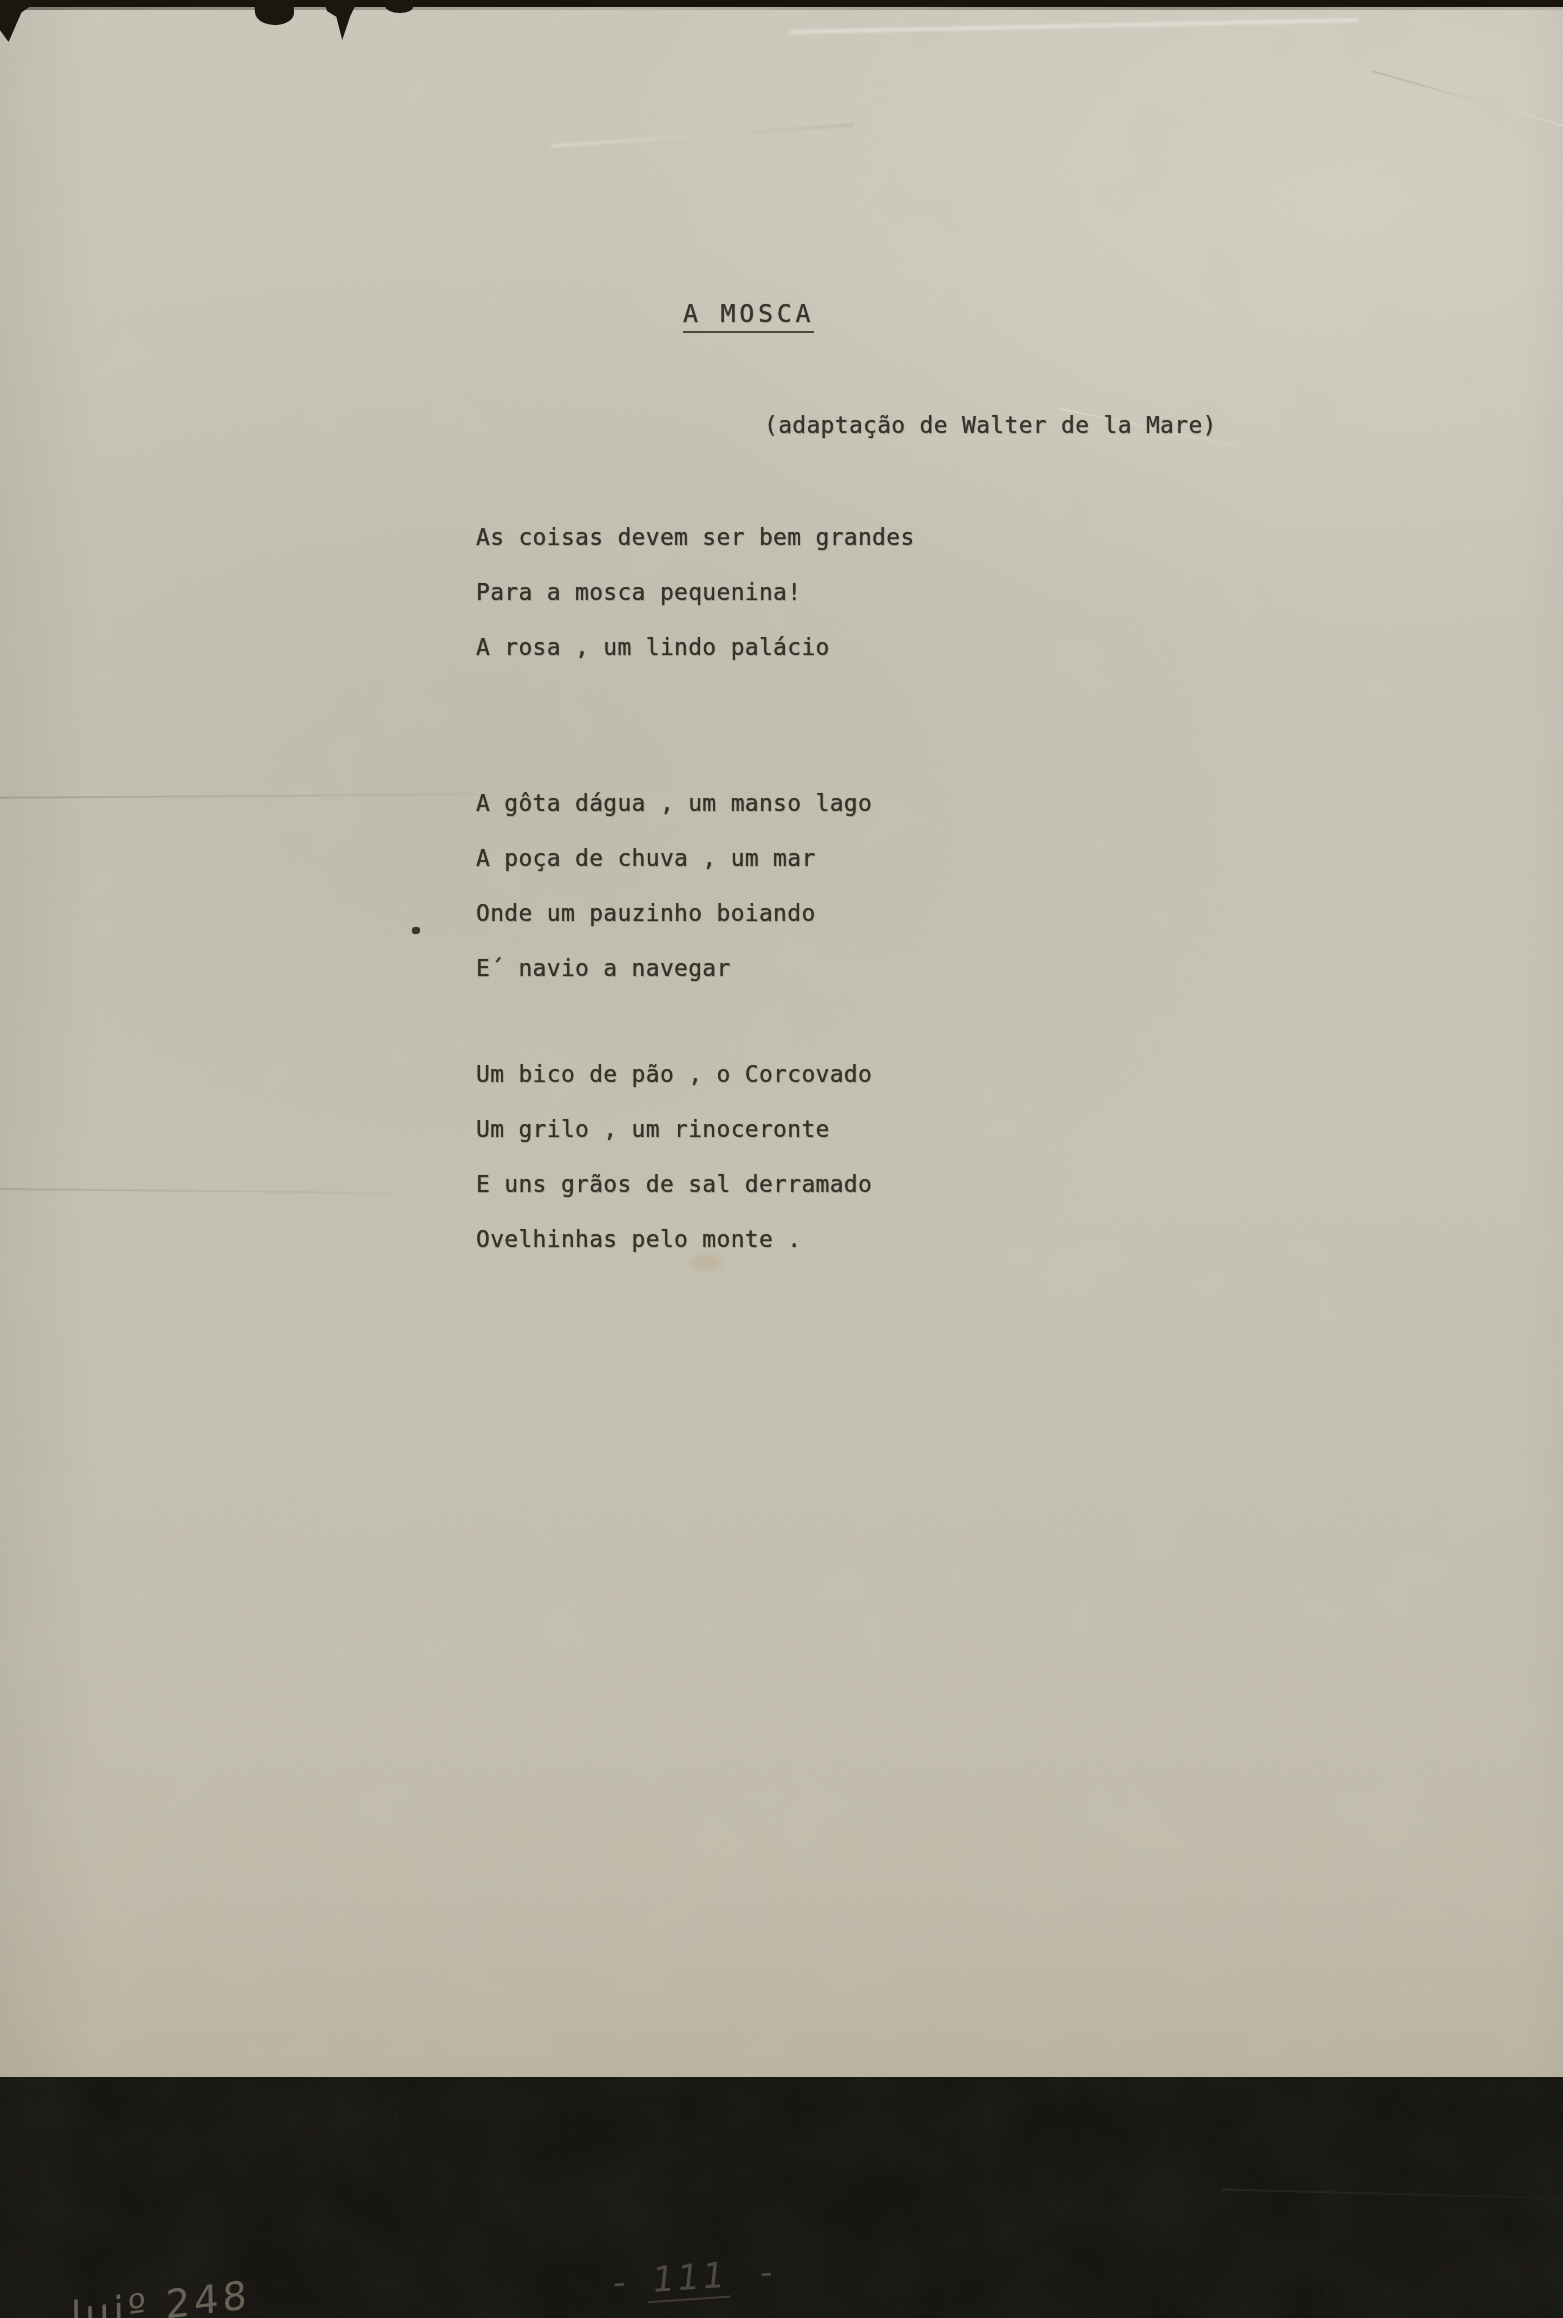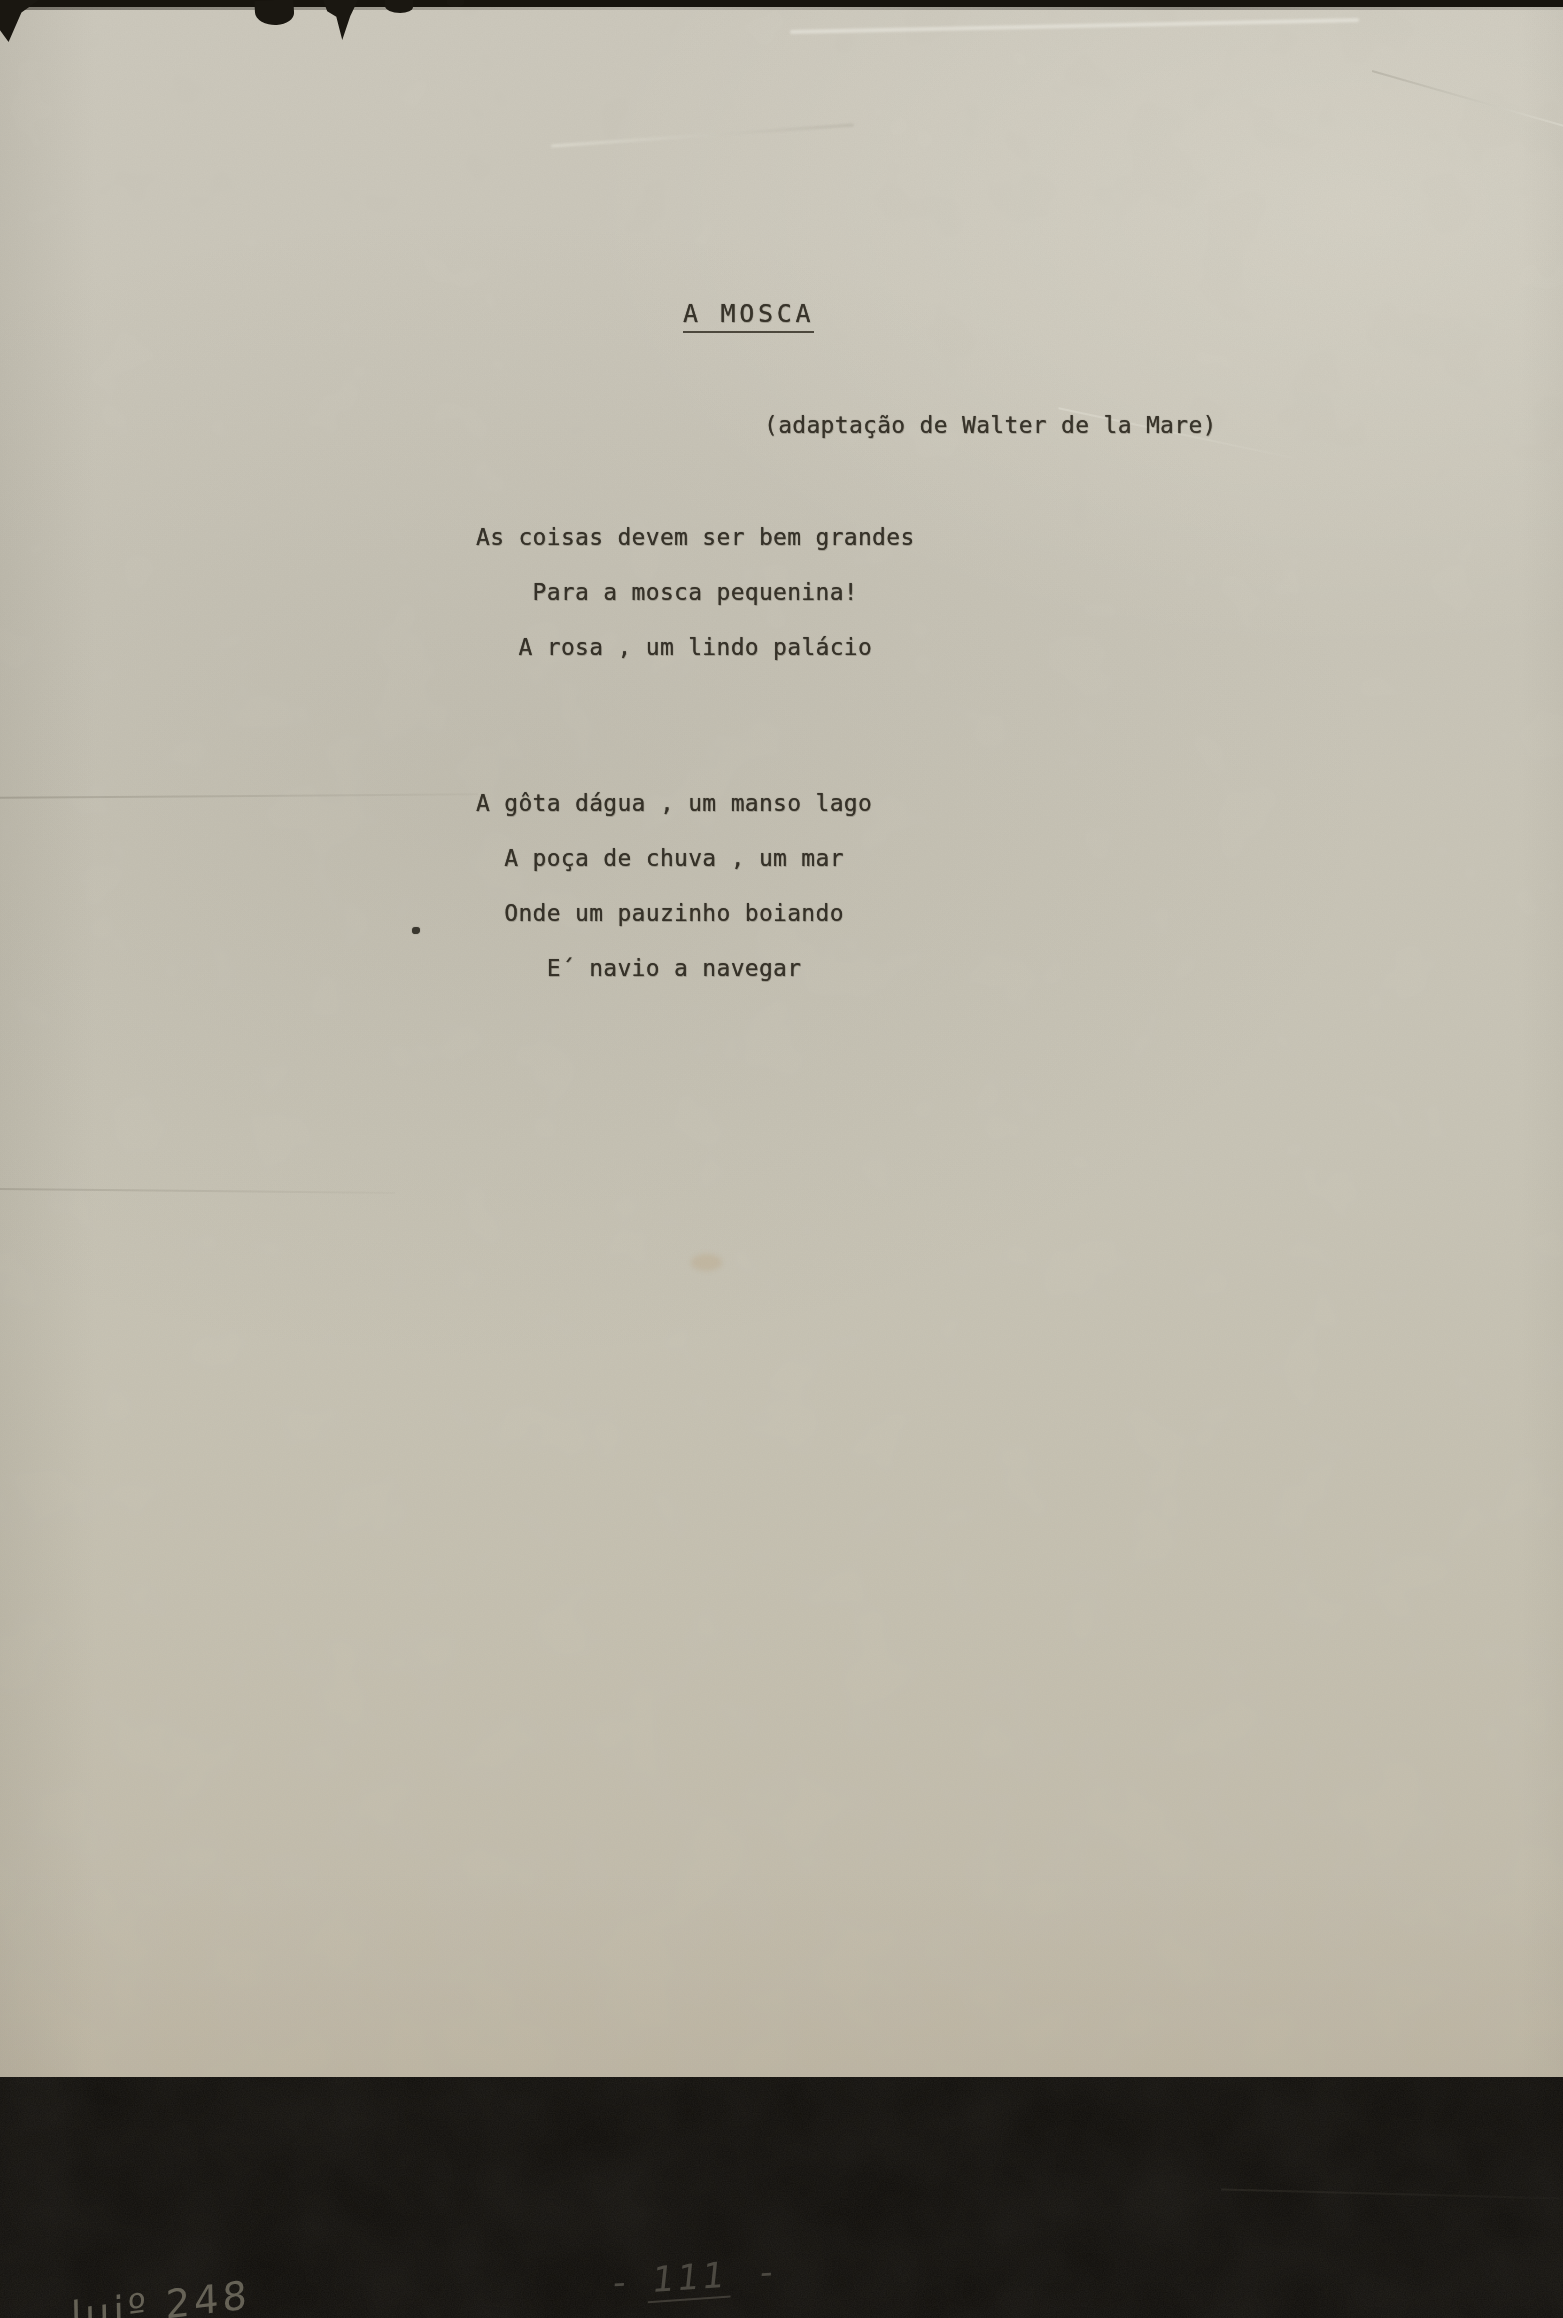--- a/index.html
+++ b/index.html
@@ -145,21 +145,20 @@
     top: 410px;
     left: 740px;
     font-size: 23px;
     line-height: 31px;
     letter-spacing: 0.3px;
     margin-left: 24px;
   }
   .stanza {
     position: absolute;
     left: 476px;
-    text-align: center;
   }
   .stanza-1 { top: 510px; }
   .stanza-2 { top: 776px; }
   .stanza-3 { top: 1047px; }
   .poem-line {
     font-size: 23px;
     line-height: 55px;
     height: 55px;
     letter-spacing: 0.3px;
     white-space: pre;
@@ -244,20 +243,26 @@
     <div class="poem-line ink">A rosa , um lindo palácio</div>
   </div>
 
   <div class="stanza stanza-2">
     <div class="poem-line ink">A gôta dágua , um manso lago</div>
     <div class="poem-line ink">A poça de chuva , um mar</div>
     <div class="poem-line ink">Onde um pauzinho boiando</div>
     <div class="poem-line ink">E´ navio a navegar</div>
   </div>
 
+  <div class="stanza stanza-3">
+    <div class="poem-line ink">Um bico de pão , o Corcovado</div>
+    <div class="poem-line ink">Um grilo , um rinoceronte</div>
+    <div class="poem-line ink">E uns grãos de sal derramado</div>
+    <div class="poem-line ink">Ovelhinhas pelo monte .</div>
+  </div>
 
   <div class="page-number">
     <span class="dash-left">-</span><span class="digits">111</span><span class="dash-right">-</span>
   </div>
 
   <div class="corner-note">luiº 248</div>
 
 </div>
 
 

